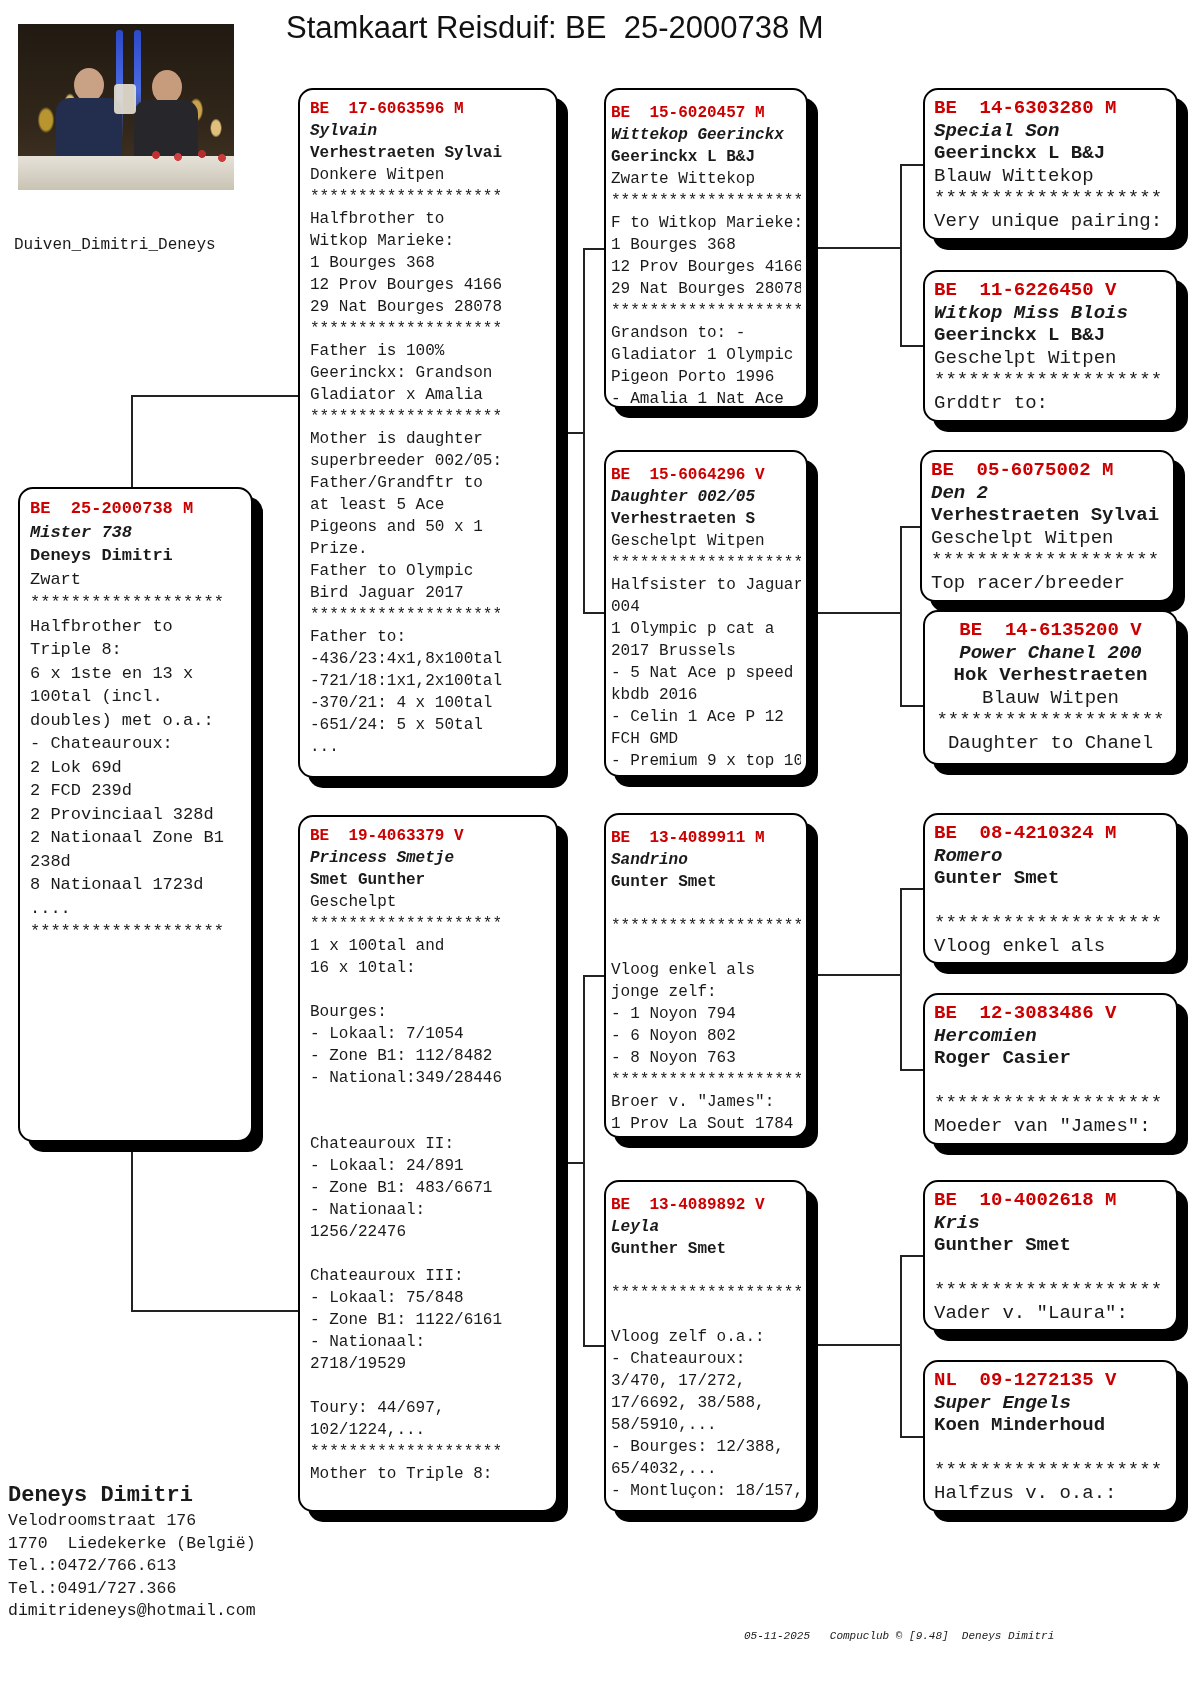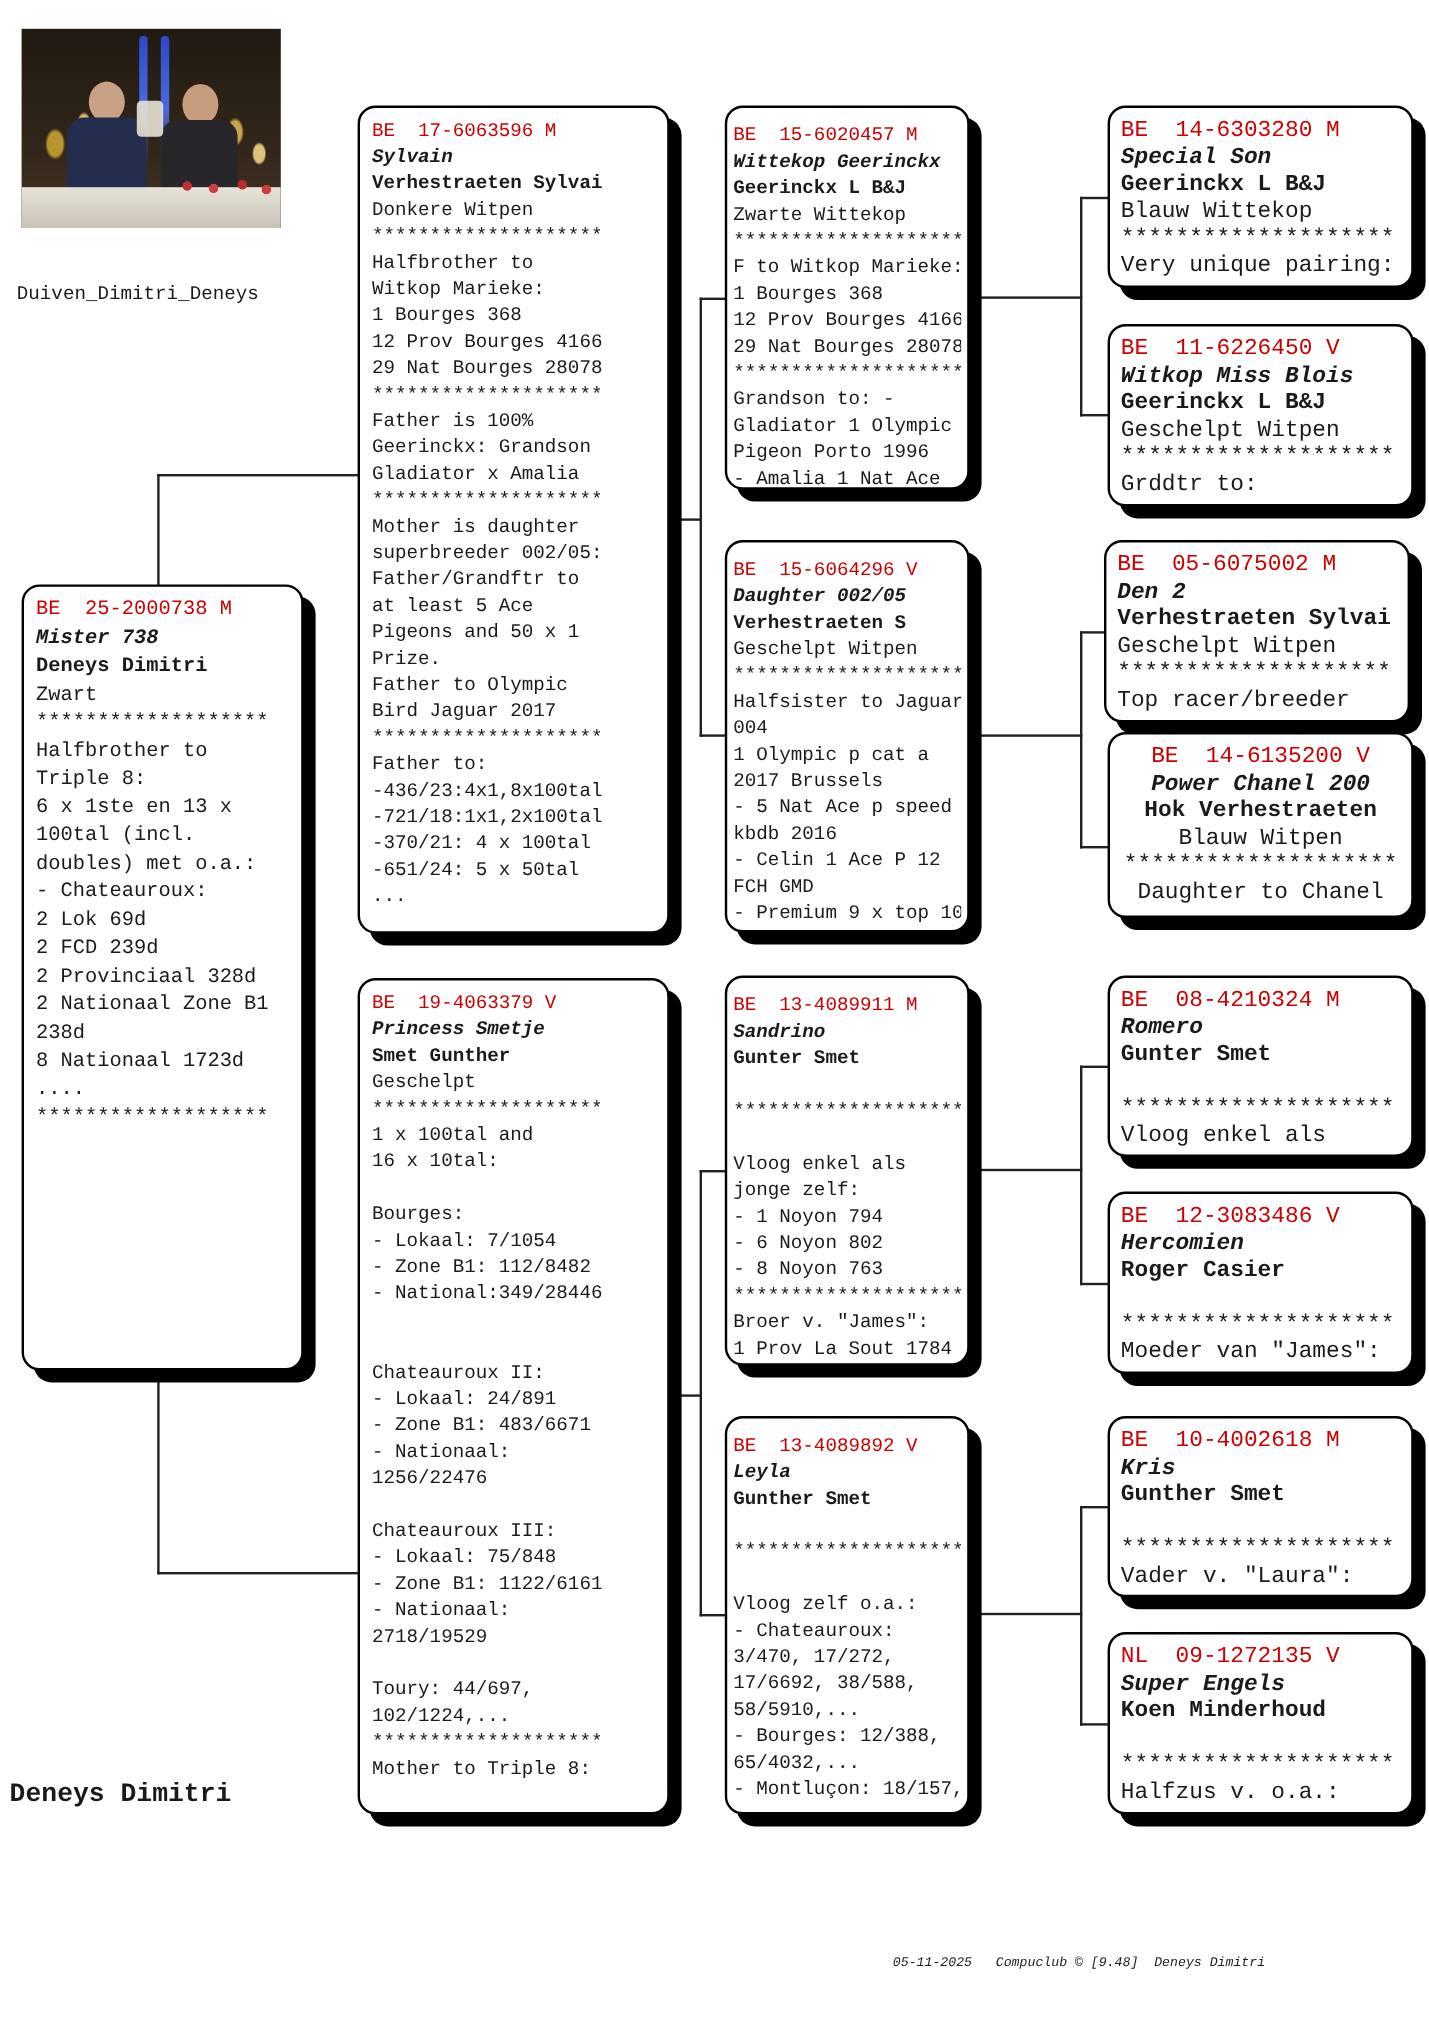--- a/index.html
+++ b/index.html
@@ -34,21 +34,21 @@
   .person-right .head{left:16px;top:0;width:30px;height:34px;background:#c79c7d;}
   .person-right .torso{left:-2px;top:30px;width:64px;height:104px;background:#27262b;}
   .gift{position:absolute;left:96px;top:60px;width:22px;height:30px;background:#e8e2d4;border-radius:4px;opacity:.9;}
 
   .caption{position:absolute;left:14px;top:236px;font-size:16px;white-space:pre;}
 
   
   .pbox{position:absolute;background:#fff;border:2px solid #000;border-radius:15px;
         box-shadow:10px 10px 0 #000;box-sizing:border-box;overflow:hidden;}
   .pbox div{white-space:pre;overflow:hidden;}
-  .ring{color:var(--ring-color,#cc0000);font-weight:normal;}
+  .ring{color:var(--ring-color,#cc0000);font-weight:bold;}
   .pname{font-weight:bold;font-style:italic;}
   .powner{font-weight:bold;}
 
   .col1{font-size:17px;line-height:23.5px;padding:8px 10px;}
   .col2{font-size:16px;line-height:22px;padding:8px 10px;}
   .col3{font-size:16px;line-height:22px;padding:12px 5px;}
   .col4{font-size:19px;line-height:22.5px;padding:7px 9px;}
 
   .slot-subject{left:18px; top:487px; width:235px;height:655px;}
   .slot-father {left:298px;top:88px;  width:260px;height:690px;}
@@ -72,20 +72,21 @@
   .contact{position:absolute;left:8px;top:1482px;}
   .contact-name{font-size:22px;font-weight:bold;line-height:28px;white-space:pre;}
   .contact-line{font-size:16.5px;line-height:22.5px;white-space:pre;}
   .footer{position:absolute;left:744px;top:1630px;font-size:11px;font-style:italic;white-space:pre;}
 </style>
 </head>
 <body>
 
 <div class="page">
 
+  <h1 class="title" style="margin:0;font-weight:normal;">Stamkaart Reisduif: BE  25-2000738 M</h1>
 
   <div class="photo">
     <div class="streak" style="left:98px;"></div>
     <div class="streak" style="left:116px;"></div>
     <div class="person person-left" style="left:42px;top:44px;width:62px;height:122px;">
       <div class="head"></div>
       <div class="torso"></div>
     </div>
     <div class="person person-right" style="left:118px;top:46px;width:62px;height:120px;">
       <div class="head"></div>
@@ -340,17 +341,24 @@
         <div class="pname">Super Engels</div>
         <div class="powner">Koen Minderhoud</div>
         <div class="pline">&nbsp;</div>
         <div class="pline">********************</div>
         <div class="pline">Halfzus v. o.a.:</div>
       </div>
     </div>
 
   <div class="contact">
     <div class="contact-name">Deneys Dimitri</div>
+    <div id="contact-lines">
+        <div class="contact-line">Velodroomstraat 176</div>
+        <div class="contact-line">1770  Liedekerke (België)</div>
+        <div class="contact-line">Tel.:0472/766.613</div>
+        <div class="contact-line">Tel.:0491/727.366</div>
+        <div class="contact-line">dimitrideneys@hotmail.com</div>
+      </div>
   </div>
 
   <div class="footer">05-11-2025   Compuclub © [9.48]  Deneys Dimitri</div>
 
 </div>
 
 </body></html>

